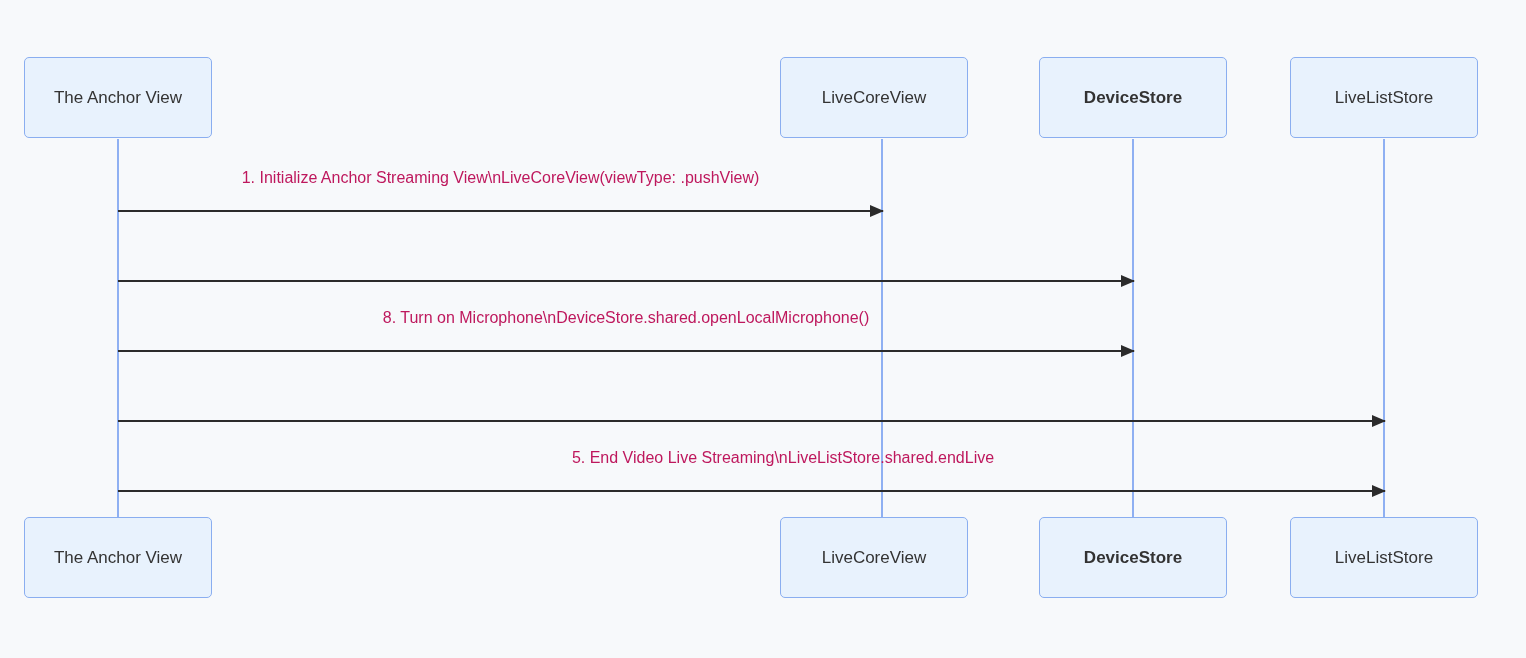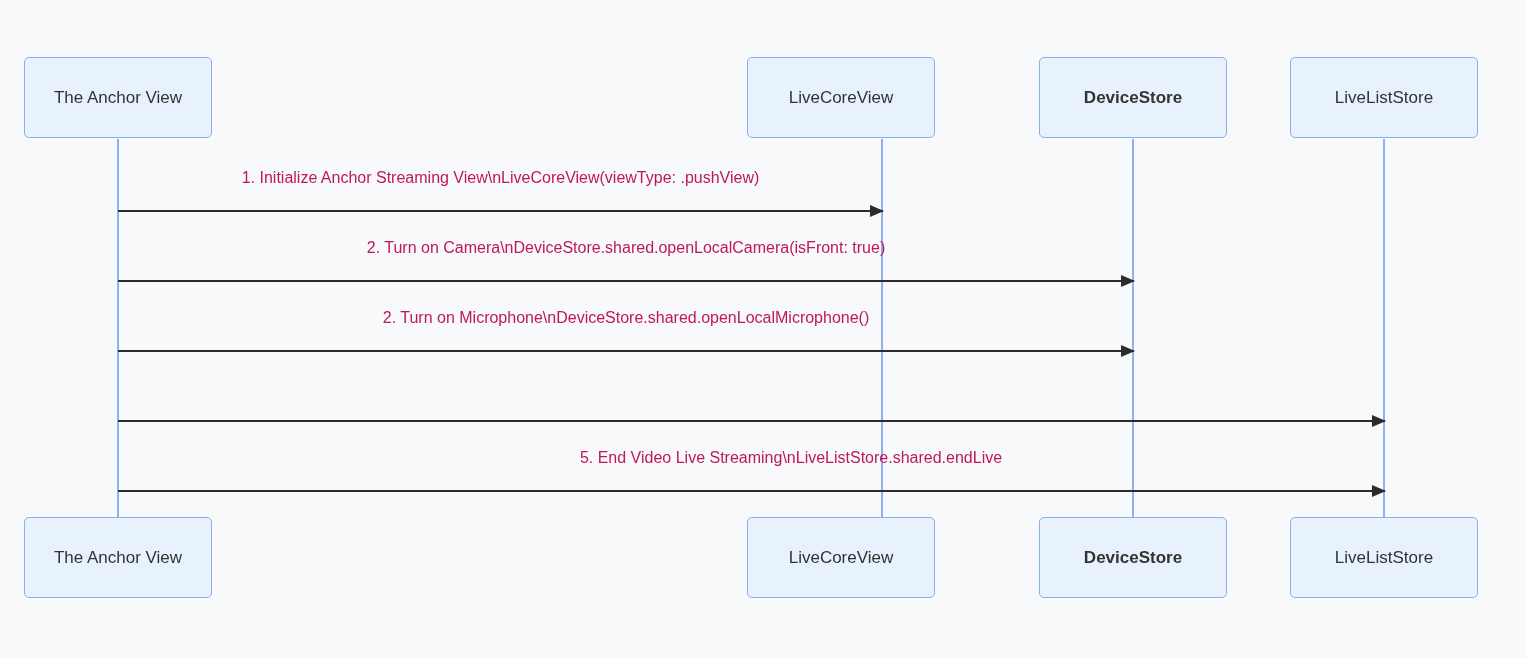--- a/index.html
+++ b/index.html
@@ -31,21 +31,21 @@
     display: flex;
     align-items: center;
     justify-content: center;
     font-size: 17px;
     color: #333333;
     box-sizing: border-box;
   }
   .actor-box.row-top { top: 57px; }
   .actor-box.row-bottom { top: 517px; }
   .pos-a { left: 24px; }
-  .pos-b { left: 747px; text-align: right; }
+  .pos-b { left: 780px; text-align: right; }
   .pos-c { left: 1039px; font-weight: bold; }
   .pos-d { left: 1290px; }
   .ll-a { left: 117px; }
   .ll-b { left: 881px; }
   .ll-c { left: 1132px; }
   .ll-d { left: 1383px; }
   .msg-label {
     position: absolute;
     text-align: center;
     font-size: 16px;
@@ -66,21 +66,21 @@
     width: 0;
     height: 0;
     border-left: 14px solid #2b2b2b;
     border-top: 6px solid transparent;
     border-bottom: 6px solid transparent;
   }
   .lbl-1 { left: 118px; width: 765px; top: 164px; }
   .lbl-2 { left: 118px; width: 1016px; top: 234px; }
   .lbl-3 { left: 118px; width: 1016px; top: 304px; }
   .lbl-4 { left: 118px; width: 1267px; top: 374px; }
-  .lbl-5 { left: 132px; width: 1318px; top: 444px; }
+  .lbl-5 { left: 124px; width: 1318px; top: 444px; }
   .arr-1 { left: 118px; width: 765px; top: 210px; }
   .arr-2 { left: 118px; width: 1016px; top: 280px; }
   .arr-3 { left: 118px; width: 1016px; top: 350px; }
   .arr-4 { left: 118px; width: 1267px; top: 420px; }
   .arr-5 { left: 118px; width: 1267px; top: 490px; }
 </style>
 </head>
 <body>
 
 <div class="canvas">
@@ -97,22 +97,21 @@
     <span>LiveCoreView</span>
   </div>
   <div class="actor-box row-top pos-c">
     <span>DeviceStore</span>
   </div>
   <div class="actor-box row-top pos-d">
     <span>LiveListStore</span>
   </div>
 
   <div class="msg-label lbl-1">1. Initialize Anchor Streaming View\nLiveCoreView(viewType: .pushView)</div>
-  <div class="msg-label lbl-2">2. Turn on Camera\nDeviceStore.shared.openLocalCamera(isFront: true)</div>
-  <div class="msg-label lbl-3">2. Turn on Microphone\nDeviceStore.shared.openLocalMicrophone()</div>
+  <div class="msg-label lbl-3">8. Turn on Microphone\nDeviceStore.shared.openLocalMicrophone()</div>
   <div class="msg-label lbl-5">5. End Video Live Streaming\nLiveListStore.shared.endLive</div>
 
   <div class="msg-arrow arr-1">
     <span class="arrowhead"></span>
   </div>
   <div class="msg-arrow arr-2">
     <span class="arrowhead"></span>
   </div>
   <div class="msg-arrow arr-3">
     <span class="arrowhead"></span>

